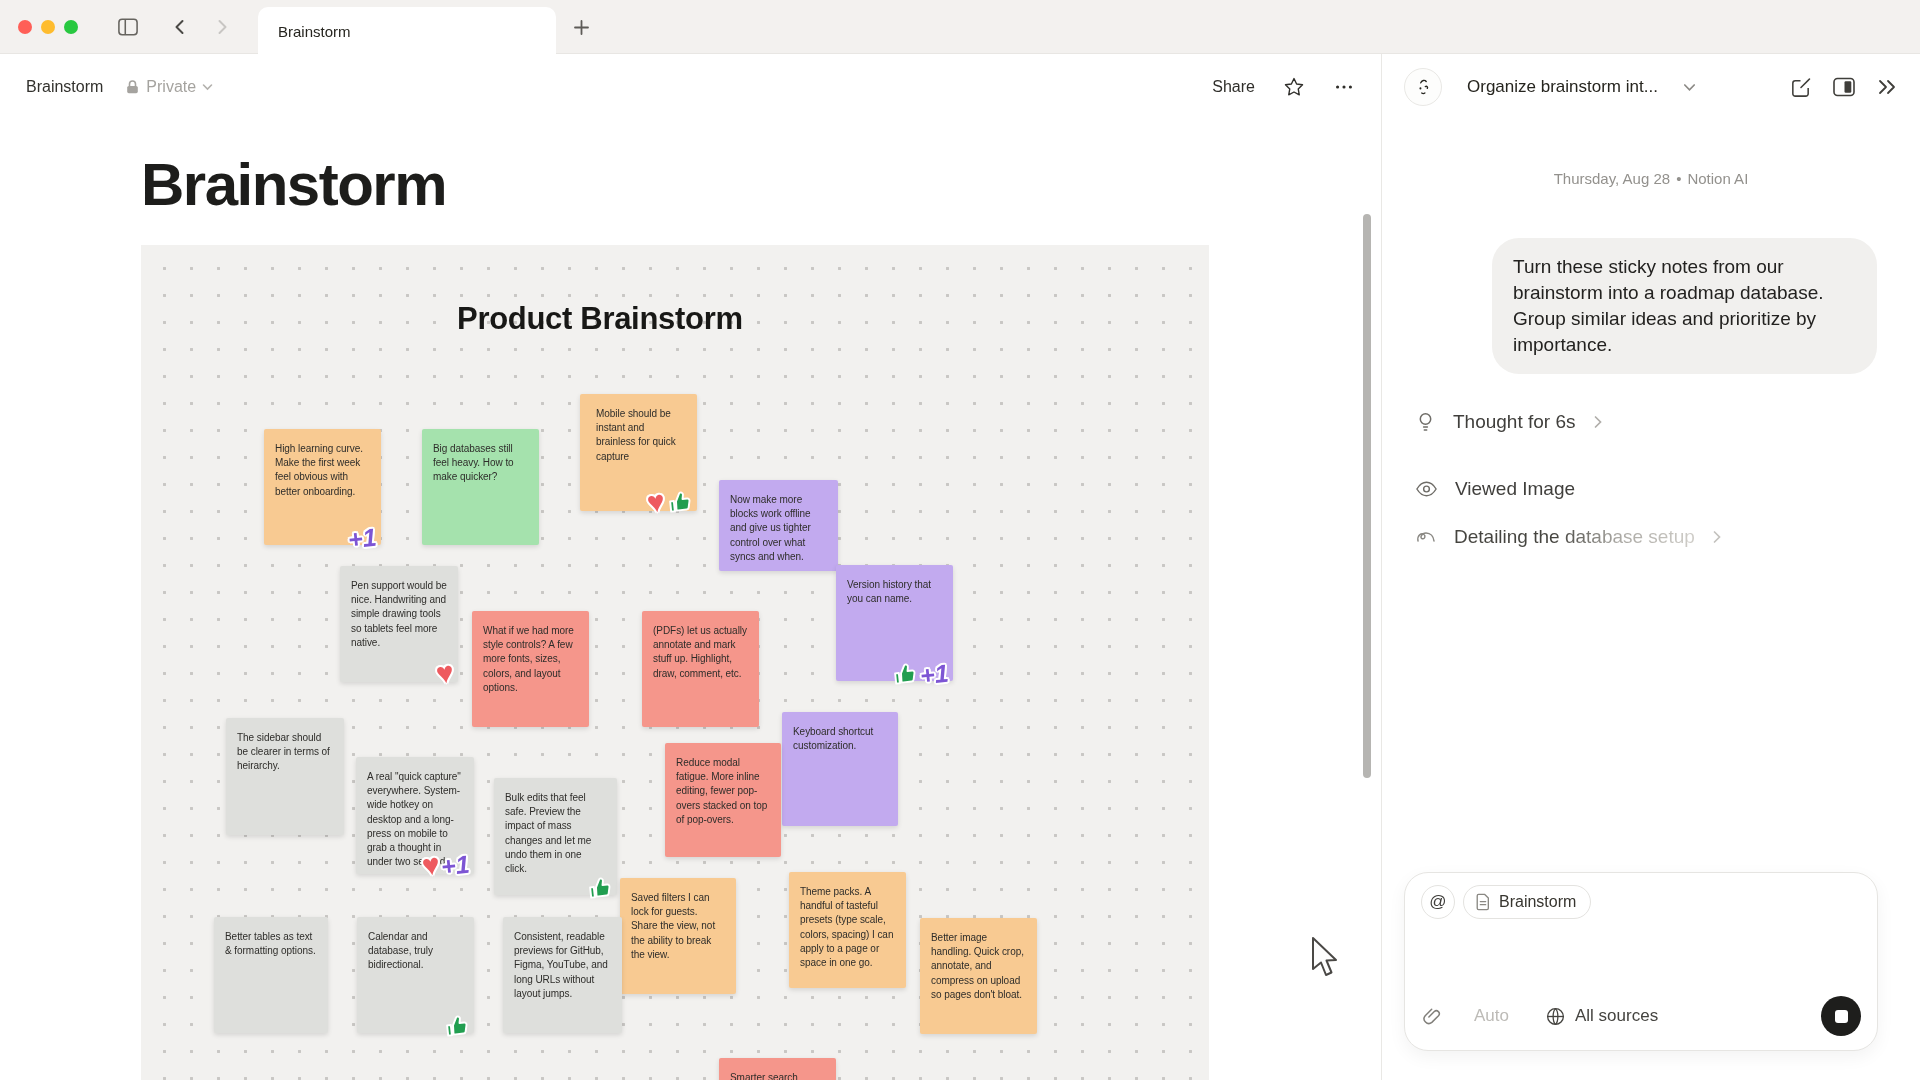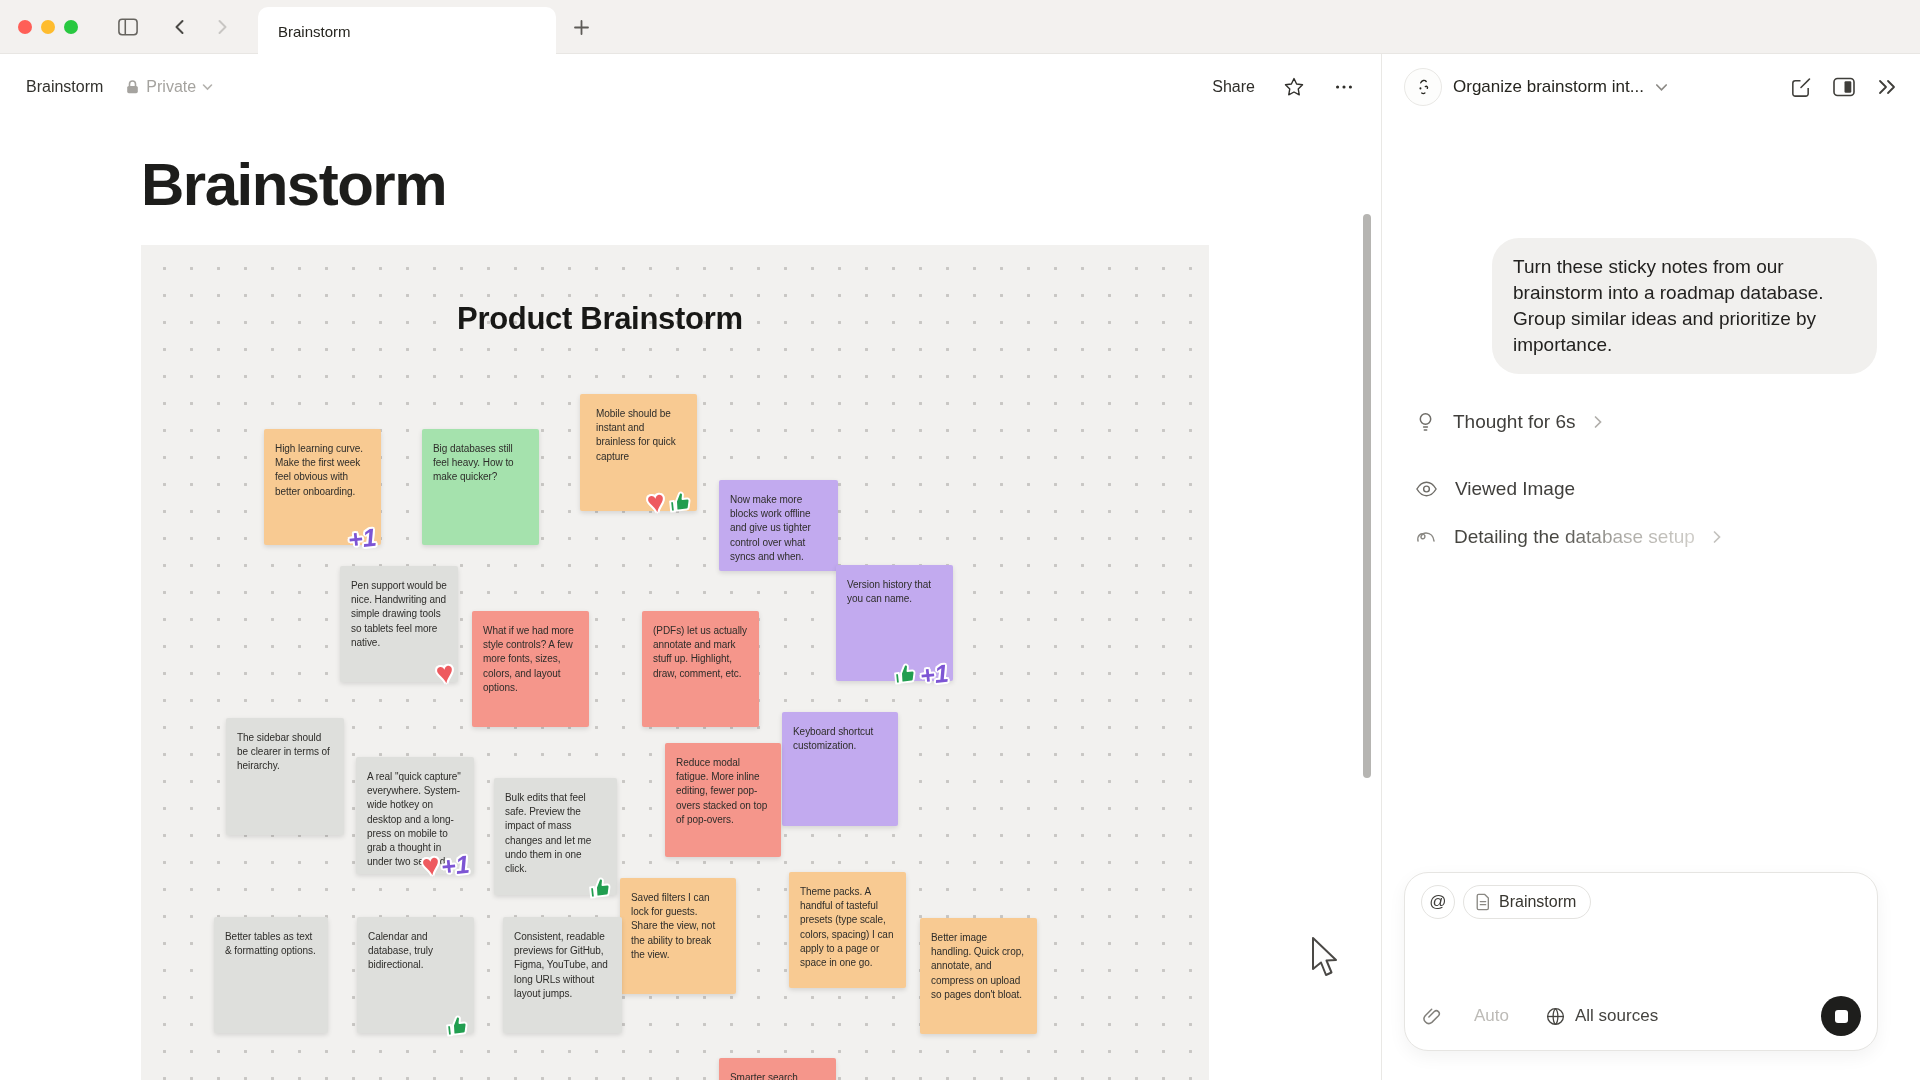--- a/index.html
+++ b/index.html
@@ -42,21 +42,21 @@
   .stk-heart { font-size:30px; line-height:1; color:#ee5a5f; transform:rotate(-8deg);
      text-shadow:-2px 0 0 #fff,2px 0 0 #fff,0 -2px 0 #fff,0 2px 0 #fff,-1.5px -1.5px 0 #fff,1.5px 1.5px 0 #fff,-1.5px 1.5px 0 #fff,1.5px -1.5px 0 #fff; }
   .stk-plus1 { font-size:25px; line-height:1; font-weight:800; font-style:italic; color:#7d55d4; transform:rotate(-6deg);
      text-shadow:-2px 0 0 #fff,2px 0 0 #fff,0 -2px 0 #fff,0 2px 0 #fff,-1.5px -1.5px 0 #fff,1.5px 1.5px 0 #fff,-1.5px 1.5px 0 #fff,1.5px -1.5px 0 #fff; }
   .stk-thumb svg { display:block; transform:rotate(-6deg); }
 
   .scroll-thumb { position:absolute; left:1363px; top:160px; width:8px; height:564px; border-radius:4px; background:#b6b5b2; }
   .cursor { position:absolute; left:1310px; top:882px; z-index:9; }
 
   
-  .ai-header { position:absolute; top:0; left:0; right:0; height:66px; display:flex; align-items:center; padding:0 22px; gap:11px; }
+  .ai-header { position:absolute; top:0; left:0; right:0; height:66px; display:flex; align-items:center; padding:0 22px; gap:25px; }
   .ai-avatar { width:38px; height:38px; border-radius:50%; border:1px solid #e9e8e5; background:#fdfdfc; display:flex; align-items:center; justify-content:center; flex:0 0 38px; }
   .ai-title { font-size:17px; color:#26251f; max-width:248px; white-space:nowrap; overflow:hidden; text-overflow:ellipsis; }
   .ai-header-right { margin-left:auto; display:flex; align-items:center; gap:20px; }
 
   .ai-date { position:absolute; top:116px; left:0; right:0; text-align:center; font-size:15px; color:#93918d; }
   .ai-date b { font-weight:400; margin:0 6px; }
 
   .bubble { position:absolute; top:184px; right:43px; width:385px; background:#f1f0ee; border-radius:27px; padding:16px 21px; font-size:19px; line-height:26px; color:#232220; }
 
   .status-row { position:absolute; left:33px; display:flex; align-items:center; gap:17px; height:30px; }
@@ -293,20 +293,23 @@
           </span>
           <span class="icon-btn">
             <svg width="22" height="20" viewBox="0 0 22 20" fill="none" stroke="#3f3e3a" stroke-width="1.8" stroke-linecap="round" stroke-linejoin="round">
               <path d="M4 4 L10 10 L4 16"></path>
                 <path d="M12 4 L18 10 L12 16"></path>
             </svg>
           </span>
         </div>
       </div>
 
+      <div class="ai-date">
+        <span>Thursday, Aug 28</span><b>•</b><span>Notion AI</span>
+      </div>
 
       <div class="bubble">Turn these sticky notes from our brainstorm into a roadmap database. Group similar ideas and prioritize by importance.</div>
 
       <div class="status-row row-1">
         <svg width="21" height="22" viewBox="0 0 21 22" fill="none" stroke="#6f6d68" stroke-width="1.5" stroke-linecap="round">
           <circle cx="10.5" cy="8" r="5.2"></circle>
             <path d="M8.6 16h3.8M9.3 19h2.4"></path>
         </svg>
         <span class="label">Thought for 6s</span>
         <svg width="10" height="14" viewBox="0 0 10 14" fill="none" stroke="#b0aeaa" stroke-width="1.7" stroke-linecap="round">

